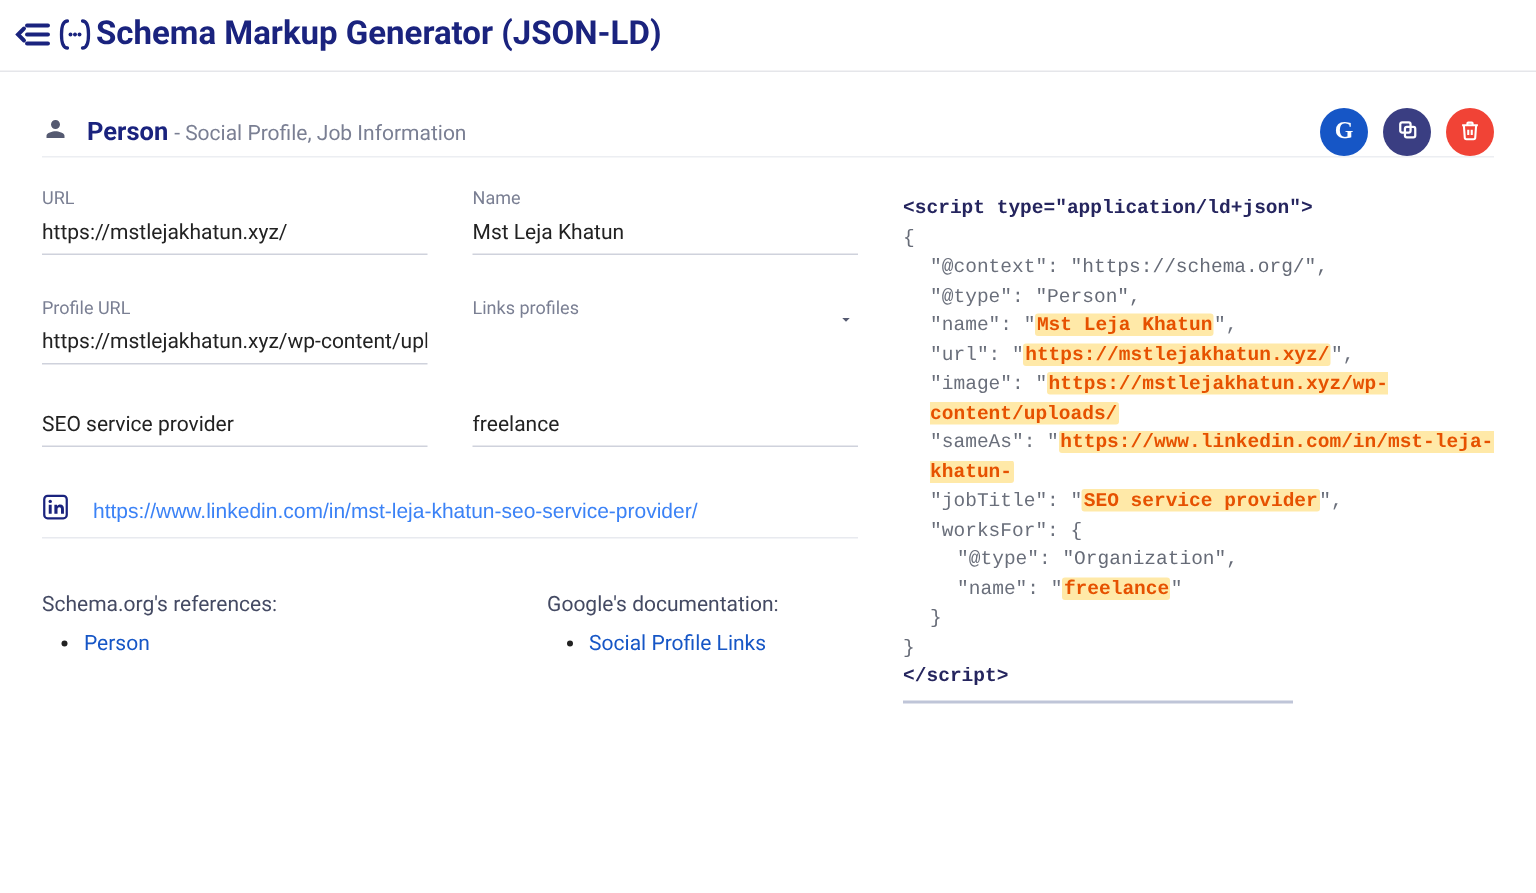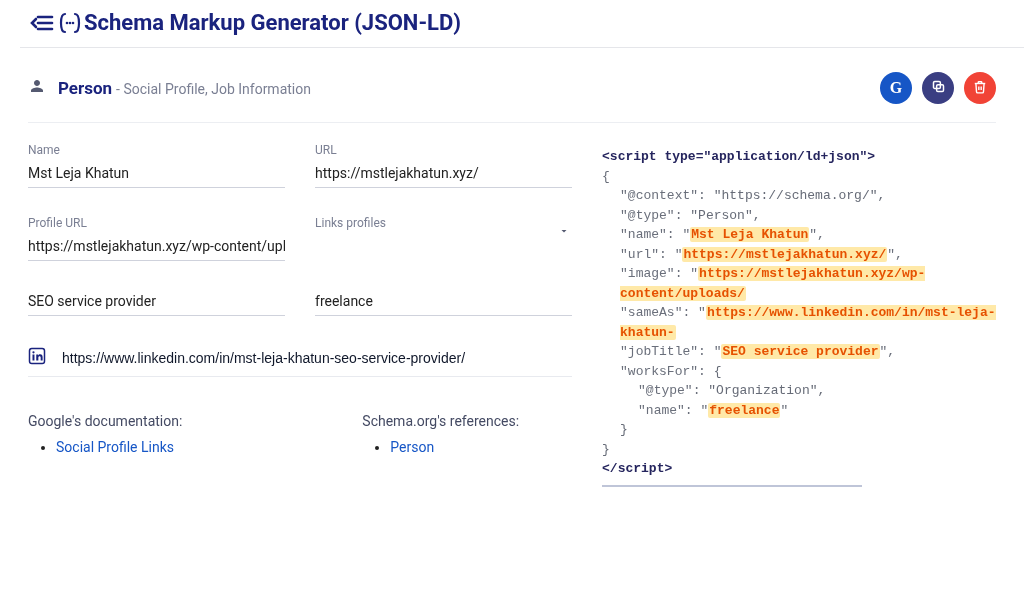--- a/index.html
+++ b/index.html
@@ -1,43 +1,43 @@
 <!DOCTYPE html>
 <html><head>
 <meta charset="utf-8">
 <style>
   * { box-sizing: border-box; margin: 0; padding: 0; }
   html, body { width: 1024px; height: 595px; font-family: -apple-system, BlinkMacSystemFont, "Segoe UI", Roboto, Arial, sans-serif; background: #fff; color: #222; }
-  .header { display: flex; align-items: center; padding: 10px 20px 12px 10px; border-bottom: 1px solid #e5e6ea; margin-left: 20px; }
+  .header { display: flex; align-items: center; padding: 10px 20px 12px 10px; border-bottom: 1px solid #e5e6ea; }
   .back-icon { color: #1a237e; display: flex; align-items: center; cursor: pointer; }
   .logo-icon { color: #1a237e; font-weight: 700; font-size: 22px; display: flex; align-items: center; }
   .page-title { color: #1a237e; font-size: 22px; font-weight: 700; }
   .content { padding: 24px 28px 0 28px; }
-  .subheader { display: flex; align-items: center; justify-content: space-between; padding-bottom: 18px; border-bottom: 1px solid #eceef2; }
+  .subheader { display: flex; align-items: center; justify-content: space-between; border-bottom: 1px solid #eceef2; }
   .sub-left { display: flex; align-items: center; gap: 12px; }
   .person-icon { color: #555a71; }
   .sub-title { color: #1a237e; font-weight: 700; font-size: 17px; }
   .sub-desc { color: #7a7f93; font-size: 14px; }
   .action-buttons { display: flex; gap: 10px; }
   .circ-btn { width: 32px; height: 32px; border-radius: 50%; display: flex; align-items: center; justify-content: center; color: #fff; cursor: pointer; font-weight: 700; }
   .btn-google { background: #1656c6; }
   .btn-copy   { background: #3a3e82; }
   .btn-delete { background: #f14336; }
   .body-cols { display: flex; gap: 30px; margin-top: 20px; }
   .form-col { flex: 1 1 58%; }
   .code-col { flex: 1 1 42%; font-family: "Courier New", monospace; font-size: 13px; line-height: 1.5; color: #6a6f7b; padding-top: 4px; }
   .field-row { display: flex; gap: 30px; margin-bottom: 28px; }
   .field { flex: 1; }
   .field-label { font-size: 12px; color: #7a7f93; margin-bottom: 4px; display: block; }
   .field-input { width: 100%; border: none; border-bottom: 1px solid #cfd2dc; font-size: 14px; padding: 4px 0 6px 0; outline: none; color: #222; font-family: inherit; }
   .select-wrap { position: relative; }
   .select-wrap .chev { position: absolute; right: 2px; top: 6px; color: #555a71; pointer-events: none; }
   .social-row { display: flex; align-items: center; gap: 16px; margin-top: 30px; margin-bottom: 36px; border-bottom: 1px solid #e8eaef; padding-bottom: 6px; }
   .linkedin-icon { color: #1a237e; }
-  .social-input { flex: 1; border: none; font-size: 14px; padding: 4px 0; outline: none; color: #0f172a; }
+  .social-input { flex: 1; border: none; font-size: 14px; padding: 4px 0; outline: none; color: #3b82f6; }
   .refs-row { display: flex; gap: 180px; font-size: 14px; }
   .refs-col { }
   .refs-title { color: #444a63; margin-bottom: 10px; }
   .refs-list { list-style: disc; padding-left: 28px; }
   .refs-list a { color: #1656c6; text-decoration: none; }
   .code-col .tag { color: #25255e; font-weight: 700; }
   .code-col .key { color: #6a6f7b; }
   .code-col .hl { color: #e65100; background: #ffe9a8; font-weight: 700; padding: 0 1px; border-radius: 2px; }
   .code-col .pln { color: #666b77; }
   .code-underline { height: 2px; background: #bfc5d8; width: 260px; margin-top: 6px; }
@@ -102,26 +102,26 @@
         </span>
       </div>
     </div>
   </div>
 
   <div class="body-cols">
     <div class="form-col">
 
       <div class="field-row">
         <div class="field">
+          <label class="field-label">URL</label>
+          <input class="field-input" value="https://mstlejakhatun.xyz/" style="">
+        </div>
+        <div class="field">
           <label class="field-label">Name</label>
           <input class="field-input" value="Mst Leja Khatun" style="">
-        </div>
-        <div class="field">
-          <label class="field-label">URL</label>
-          <input class="field-input" value="https://mstlejakhatun.xyz/" style="">
         </div>
       </div>
 
       <div class="field-row">
         <div class="field">
           <label class="field-label">Profile URL</label>
           <input class="field-input" value="https://mstlejakhatun.xyz/wp-content/uplo" style="">
         </div>
         <div class="field select-wrap">
           <label class="field-label">Links profiles</label>
@@ -149,29 +149,29 @@
               <rect x="6" y="10" width="2.6" height="8"></rect>
               <circle cx="7.3" cy="7" r="1.5"></circle>
               <path d="M11 10h2.4v1.2c.5-.8 1.5-1.4 2.8-1.4 2.3 0 3.3 1.4 3.3 3.9V18h-2.6v-3.8c0-1.1-.4-1.9-1.5-1.9-1 0-1.6.7-1.6 1.9V18H11z"></path>
             </svg>
         </span>
         <input class="social-input" value="https://www.linkedin.com/in/mst-leja-khatun-seo-service-provider/" style="">
       </div>
 
       <div class="refs-row">
         <div class="refs-col">
+          <div class="refs-title">Schema.org's references:</div>
+          <ul class="refs-list">
+              <li><a href="#">Person</a></li>
+            </ul>
+        </div>
+        <div class="refs-col">
           <div class="refs-title">Google's documentation:</div>
           <ul class="refs-list">
               <li><a href="#">Social Profile Links</a></li>
-            </ul>
-        </div>
-        <div class="refs-col">
-          <div class="refs-title">Schema.org's references:</div>
-          <ul class="refs-list">
-              <li><a href="#">Person</a></li>
             </ul>
         </div>
       </div>
 
     </div>
 
     <div class="code-col">
       <div><span class="tag">&lt;script type="application/ld+json"&gt;</span></div>
       <div><span class="pln">{</span></div>
       <div style="padding-left:18px;"><span class="key">"@context":</span> <span class="pln">"https://schema.org/",</span></div>

